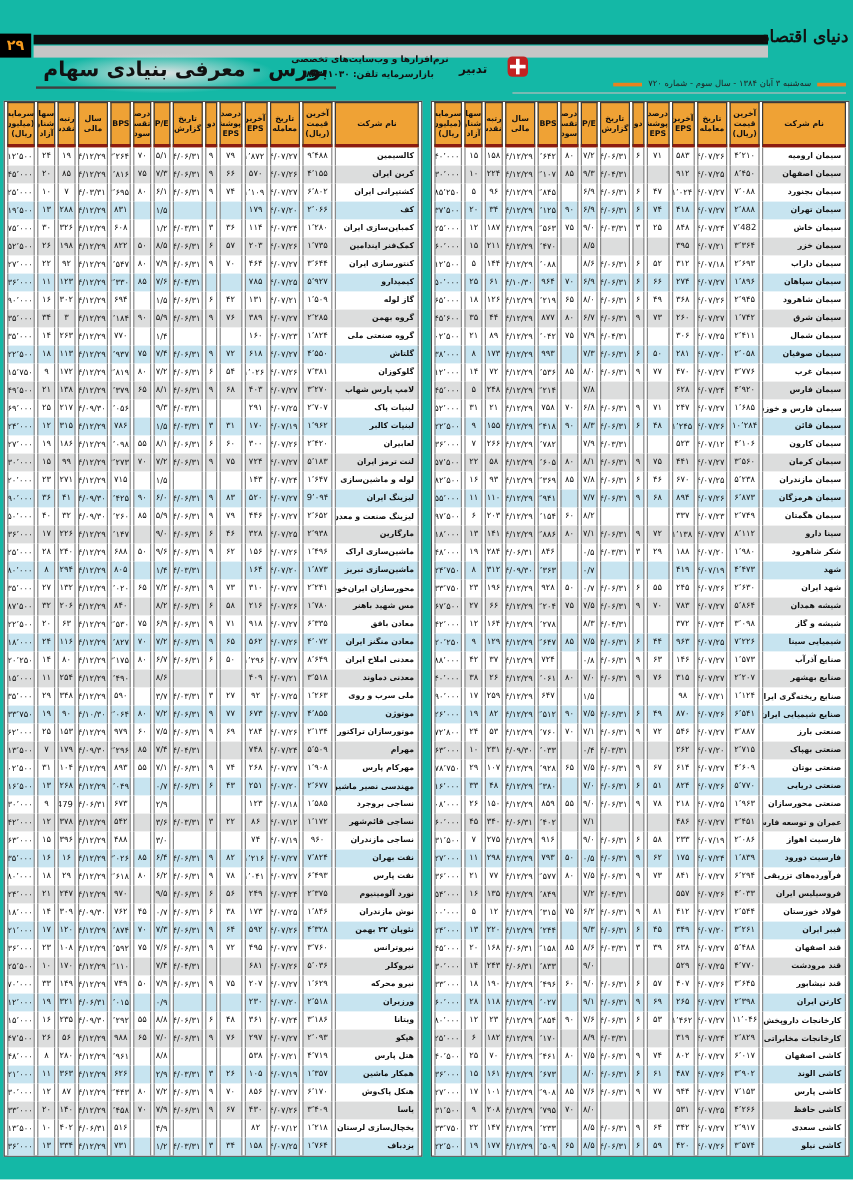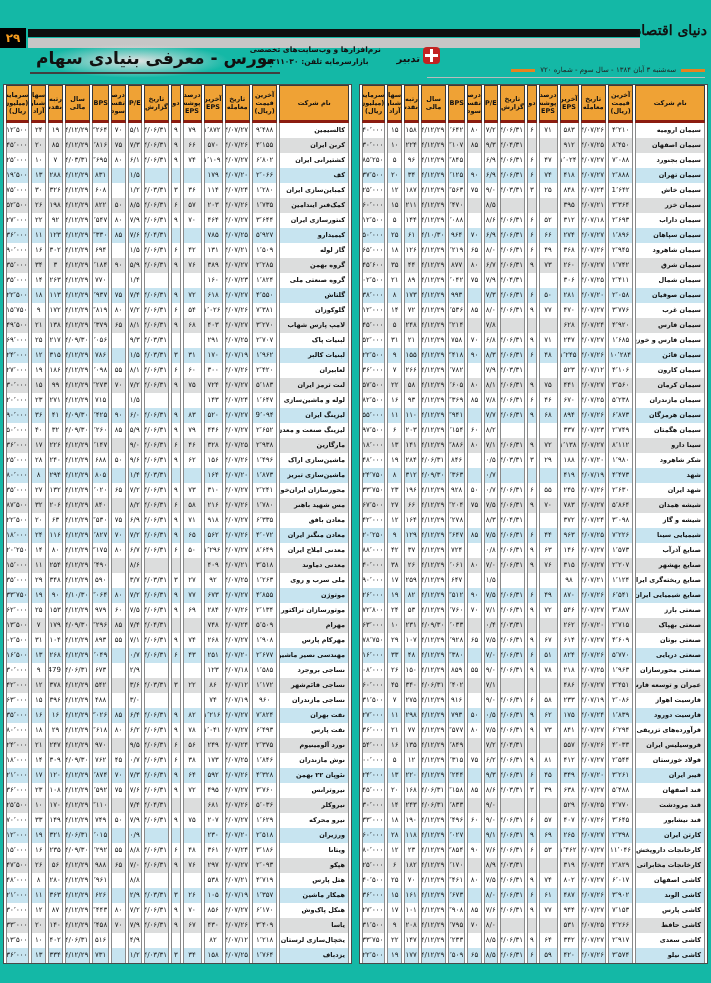--- a/index.html
+++ b/index.html
@@ -12,21 +12,21 @@
   .bar-gray{position:absolute;top:38px;left:28px;width:612px;height:10px;background:#c6c6c6;}
   .masthead{position:absolute;top:22px;right:4px;font-family:"DejaVu Serif",serif;
             font-weight:bold;font-size:14px;color:#111;letter-spacing:-0.5px;margin-left:20px;}
   
   .globe{position:absolute;top:44px;left:40px;width:190px;height:34px;
          background:radial-gradient(ellipse at center,#e2e2e2 0%,rgba(255,255,255,0) 70%);}
   .sec-title{position:absolute;top:48px;left:30px;direction:rtl;font-size:17px;font-weight:bold;
              color:#111;border-bottom:2px solid #404040;padding:0 6px 4px 6px;white-space:nowrap;}
   .ad{position:absolute;top:44px;left:240px;width:200px;display:flex;align-items:center;
       gap:6px;direction:rtl;}
-  .ad-brand{display:flex;align-items:flex-end;gap:3px;direction:ltr;}
+  .ad-brand{display:flex;align-items:flex-end;gap:17px;direction:ltr;}
   .ad-word{font-size:10px;font-weight:bold;color:#111;}
   .ad-logo{width:17px;height:17px;background:#c32222;border-radius:4px;position:relative;flex:0 0 17px;}
   .ad-logo::before{content:"";position:absolute;left:7px;top:2px;width:3px;height:13px;background:#fff;}
   .ad-logo::after{content:"";position:absolute;top:7px;left:2px;width:13px;height:3px;background:#fff;}
   .ad-text{font-size:7.5px;font-weight:bold;line-height:1.55;text-align:center;color:#111;flex:1;}
   .dateline{position:absolute;top:66px;right:6px;width:278px;display:flex;align-items:center;
             gap:5px;font-size:7px;color:#222;border-bottom:1px solid #bbb;padding-bottom:3px;}
   .dateline .dash{height:3px;background:#e8821e;flex:0 0 24px;}
   .dateline .txt{white-space:nowrap;}
   
@@ -187,21 +187,21 @@
               <td class="c7">۶/۹</td>
               <td class="c8">۹۰</td>
               <td class="c9">۱٬۱۲۵</td>
               <td class="c10">۸۴/۱۲/۲۹</td>
               <td class="c11">۳۴</td>
               <td class="c12">۲۰</td>
               <td class="c13">۴۳۷٬۵۰۰</td>
             </tr>
             <tr class="s0">
               <td class="c0">سیمان خاش</td>
-              <td class="c1">1٬۶۴۲</td>
+              <td class="c1">۷٬482</td>
               <td class="c2">۸۴/۰۷/۲۴</td>
               <td class="c3">۸۴۸</td>
               <td class="c4">۲۵</td>
               <td class="c5">۳</td>
               <td class="c6">۸۴/۰۳/۳۱</td>
               <td class="c7">۹/۰</td>
               <td class="c8">۷۵</td>
               <td class="c9">۲٬۵۶۳</td>
               <td class="c10">۸۴/۱۲/۲۹</td>
               <td class="c11">۱۸۷</td>

